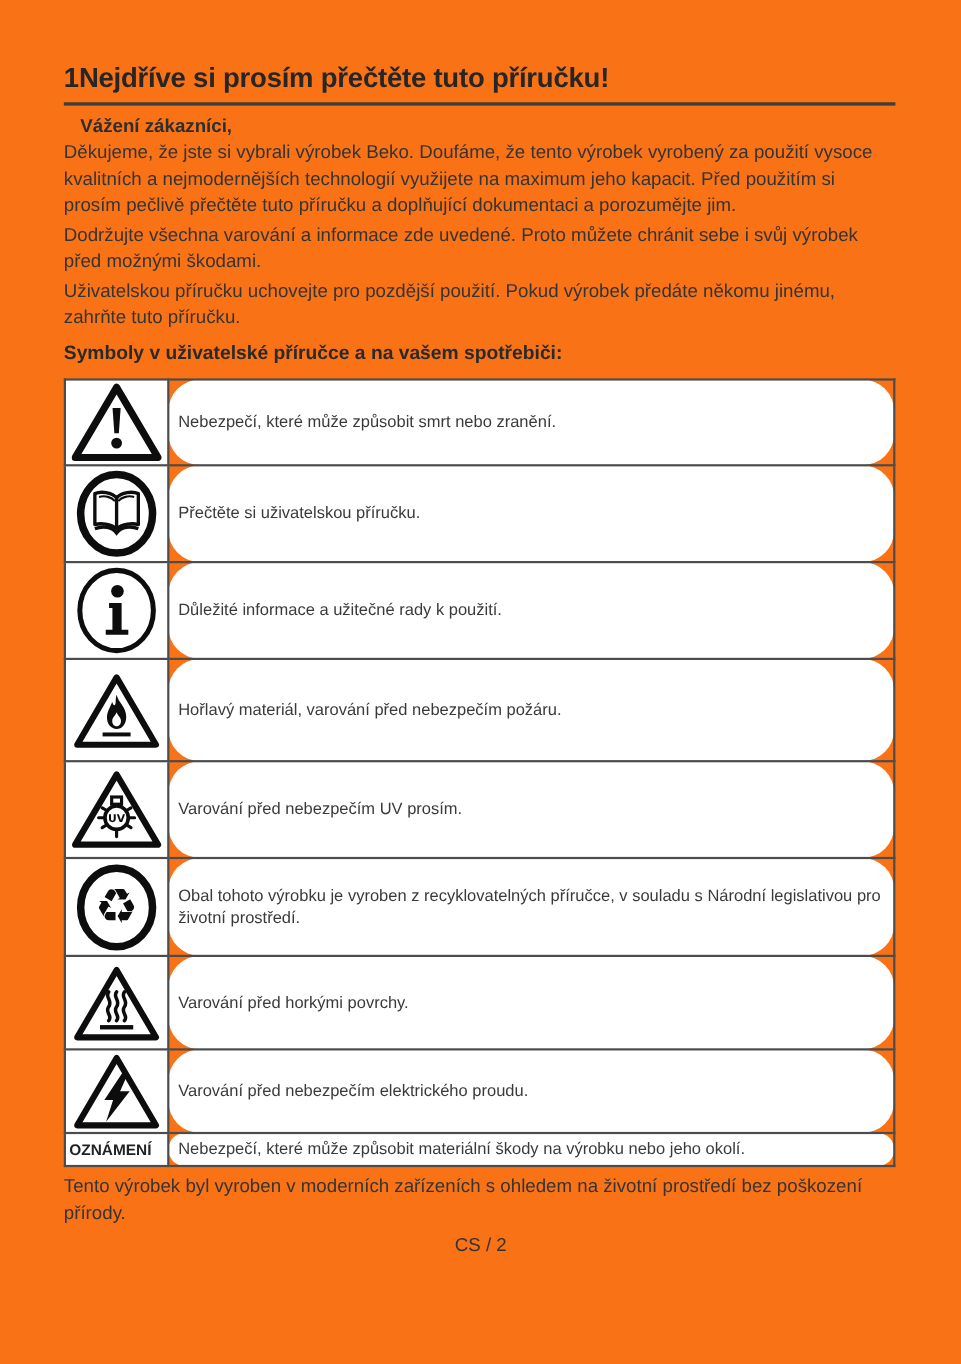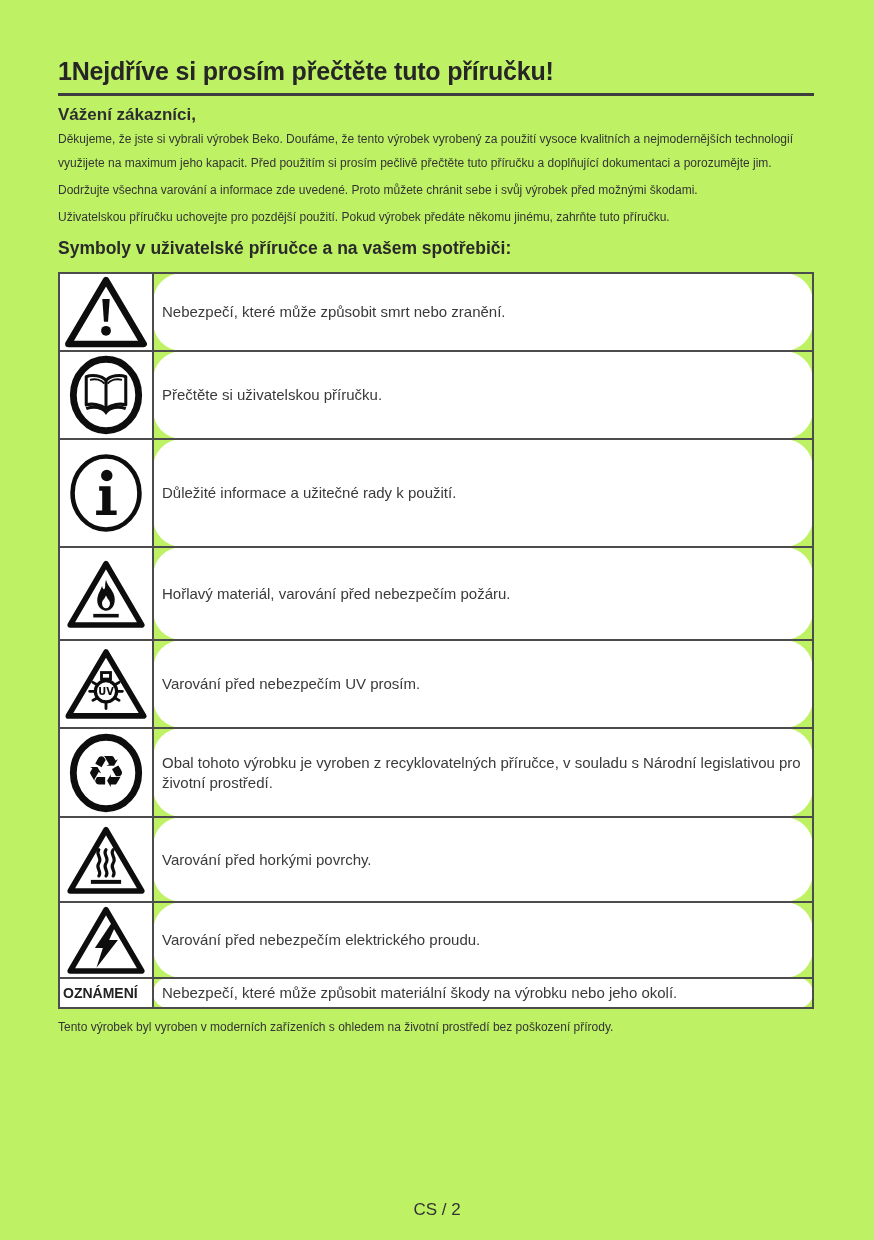--- a/index.html
+++ b/index.html
@@ -1,55 +1,55 @@
 <!DOCTYPE html>
 <html><head>
 <meta charset="utf-8">
 <style>
   * { margin:0; padding:0; box-sizing:border-box; }
   html,body { background:#ffffff; }
   .page {
     position:relative;
     width:874px; height:1240px;
-    background:#bef264;
+    background:#f97316;
     font-family:"Liberation Sans","DejaVu Sans",sans-serif;
     color:#2e2e2e;
     padding:56px 60px 0 58px;
     overflow:hidden;
   }
   .title {
     font-size:25px; font-weight:bold; color:#262626;
     letter-spacing:-0.2px; line-height:30px;
     padding-bottom:7px;
     border-bottom:3px solid #3d3d3d;
     margin-bottom:7px;
   }
-  .greeting { font-size:17px; font-weight:bold; line-height:24px; }
-  .para { font-size:12px; line-height:24px; margin-bottom:3px; color:#343434; }
+  .greeting { font-size:17px; font-weight:bold; line-height:24px;margin-left:15px; }
+  .para { font-size:17px; line-height:24px; margin-bottom:3px; color:#343434; }
   .symbols-heading {
     font-size:17.5px; font-weight:bold; color:#2a2a2a;
     margin-top:9px; margin-bottom:13px;
   }
   table.symbols { border-collapse:collapse; width:756px; table-layout:fixed; }
   .symbols td { border:2px solid #4c4c4c; vertical-align:middle; background:#fff; }
   .icon-cell { width:94px; text-align:center; padding:2px; }
   .text-cell { font-size:15px; color:#3a3a3a; padding:2px 8px; line-height:20px;border-radius:29px; }
   .notice-label { font-size:14px; font-weight:bold; color:#222; padding:4px 3px; text-align:left; }
   .symbols tr:nth-child(1){height:78px}
   .symbols tr:nth-child(2){height:86px}
-  .symbols tr:nth-child(3){height:108px}
+  .symbols tr:nth-child(3){height:88px}
   .symbols tr:nth-child(4){height:93px}
   .symbols tr:nth-child(5){height:88px}
   .symbols tr:nth-child(6){height:89px}
   .symbols tr:nth-child(7){height:85px}
   .symbols tr:nth-child(8){height:59px}
   .symbols tr:nth-child(9){height:30px}
   .footer-note { margin-top:6px; }
   .page-number {
-    position:absolute; left:0; right:0; top:1200px;
+    position:absolute; left:0; right:0; top:1122px;
     text-align:center; font-size:17px; color:#333333;
   }
   svg { display:block; margin:0 auto; }
   .ink { fill:#0d0d0d; }
   .stroke { fill:none; stroke:#0d0d0d; }
   svg text { font-family:"DejaVu Sans","Liberation Sans",sans-serif; }
 </style>
 </head>
 <body>
 

